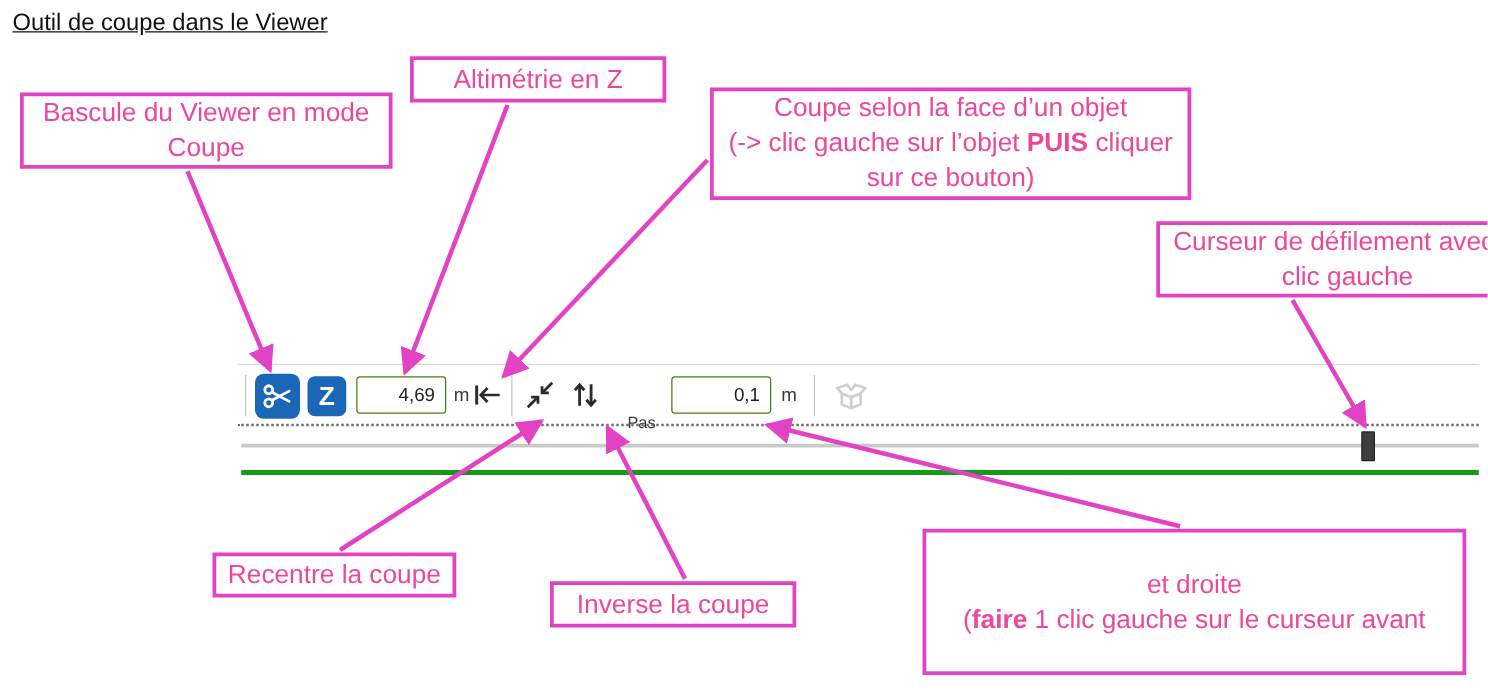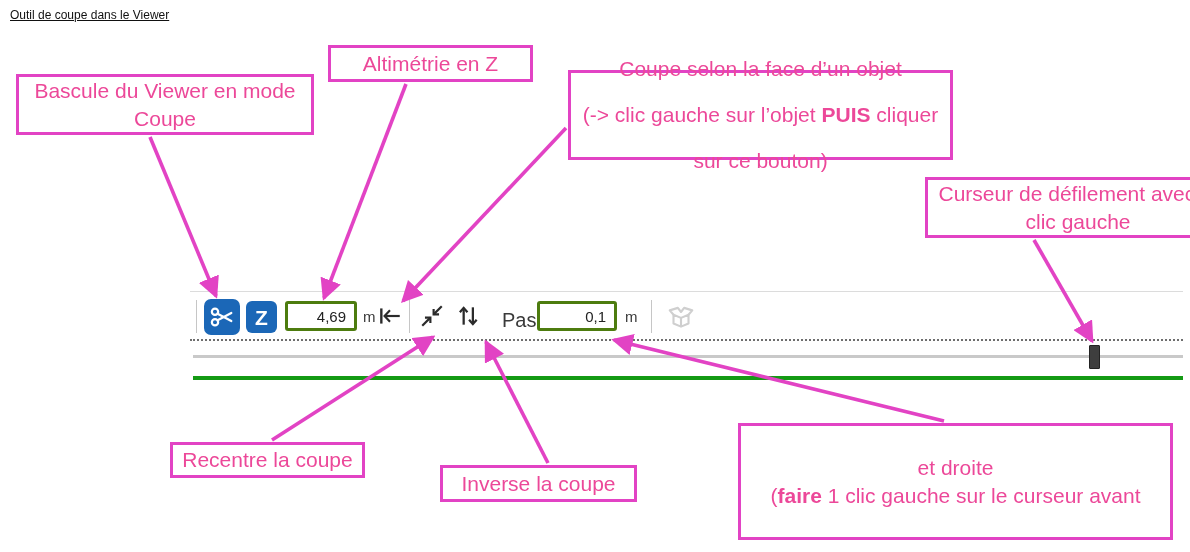--- a/index.html
+++ b/index.html
@@ -1,67 +1,67 @@
 <!DOCTYPE html>
 <html style="--accent-pink: #e243c4; --button-blue: #1b67b7; --line-green: #149a14; --icon-gray: #2b2b2b; --disabled-gray: #cfcfcf;"><head>
 <meta charset="utf-8">
 <style>
   html,body{margin:0;padding:0;}
   body{
     width:1190px;height:552px;position:relative;background:#ffffff;
     font-family:"Liberation Sans",sans-serif;color:#1a1a1a;overflow:hidden;
   }
   .title{
-    position:absolute;left:10px;top:8px;font-size:12px;color:#111;
+    position:absolute;left:10px;top:8px;font-size:19px;color:#111;
     text-decoration:underline;white-space:nowrap;
   }
   .callout{
     position:absolute;border:3px solid var(--accent-pink,#e243c4);background:#fff;
     display:flex;flex-direction:column;align-items:center;justify-content:center;
     text-align:center;font-size:21px;line-height:1.32;color:#ec4899;
     box-sizing:border-box;padding:2px 8px;z-index:3;
   }
   .callout .ln{display:block;}
   .b{font-weight:700;}
   
   .tb-topline{position:absolute;left:190px;top:291px;width:993px;height:0;border-top:1px solid #dcdcdc;}
   .vsep{position:absolute;width:1px;background:#c6c6c6;}
   .btn-blue{
     position:absolute;background:var(--button-blue,#1b67b7);border-radius:7px;
     display:flex;align-items:center;justify-content:center;cursor:pointer;
   }
   .zglyph{color:#fff;font-size:21px;font-weight:700;line-height:1;}
   .field{
-    position:absolute;height:30px;box-sizing:border-box;border:3px solid #4d7c0f;
+    position:absolute;height:30px;box-sizing:border-box;border:1px solid #4d7c0f;
     border-radius:3px;background:#fff;font-family:"Liberation Sans",sans-serif;
     font-size:15px;color:#222;text-align:right;padding:0 8px;outline:none;
   }
   .unit{position:absolute;font-size:15px;color:#3a3a3a;line-height:1;}
-  .tb-label{position:absolute;font-size:20px;color:#3a3a3a;line-height:1;}
+  .tb-label{position:absolute;font-size:13px;color:#3a3a3a;line-height:1;margin-top:21px;}
   .icon-btn{position:absolute;width:26px;height:26px;cursor:pointer;}
   .dotted-line{position:absolute;left:190px;top:339px;width:993px;height:0;border-top:2px dotted #6e6e6e;}
   .slider-track{position:absolute;left:193px;top:355px;width:990px;height:3px;background:#c9c9c9;}
   .slider-thumb{position:absolute;left:1089px;top:345px;width:9px;height:22px;background:#3e3e3e;border:1px solid #232323;border-radius:1px;cursor:pointer;z-index:2;}
   .green-line{position:absolute;left:193px;top:376px;width:990px;height:4px;background:var(--line-green,#149a14);}
   .overlay{position:absolute;left:0;top:0;width:1190px;height:552px;pointer-events:none;z-index:4;}
 </style>
 </head>
 <body>
 
 <div class="title">Outil de coupe dans le Viewer</div>
 
 <div class="callout" style="left:16px;top:74px;width:298px;height:61px;">
   <span>Bascule du Viewer en mode Coupe</span>
 </div>
 
 <div class="callout" style="left:328px;top:45px;width:205px;height:37px;">
   <span>Altimétrie en Z</span>
 </div>
 
-<div class="callout" style="left:568px;top:70px;width:385px;height:90px;gap:18px;">
+<div class="callout" style="left:568px;top:70px;width:385px;height:90px;">
   <span class="ln">Coupe selon la face d’un objet</span>
   <span class="ln"><span>(-&gt; clic gauche sur l’objet </span><span class="b">PUIS</span><span> cliquer</span></span>
   <span class="ln">sur ce bouton)</span>
 </div>
 
 <div class="callout" style="left:925px;top:177px;width:306px;height:61px;">
   <span>Curseur de défilement avec le clic gauche</span>
 </div>
 
 <div class="callout" style="left:170px;top:442px;width:195px;height:36px;">

